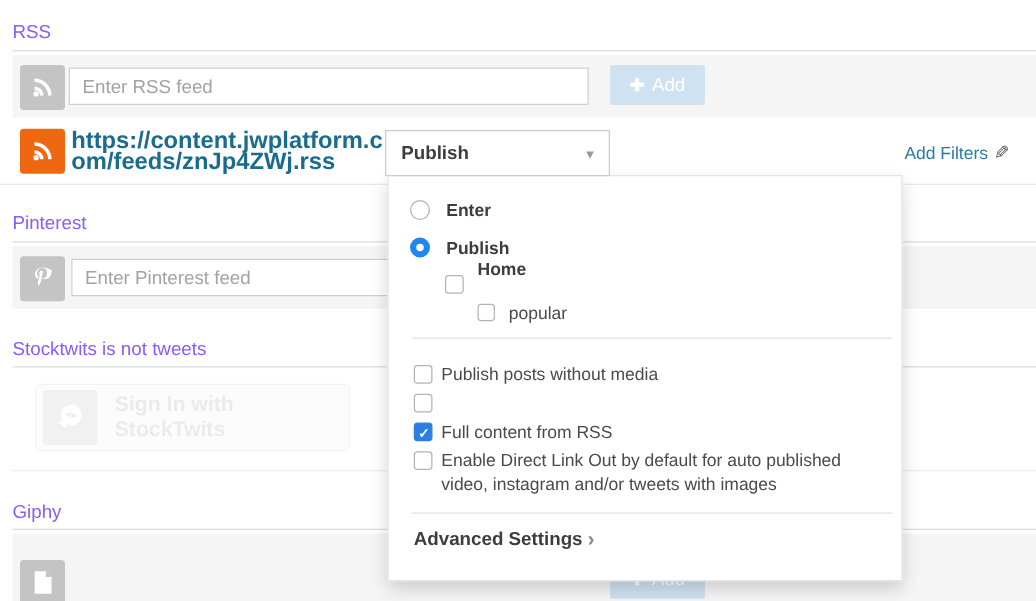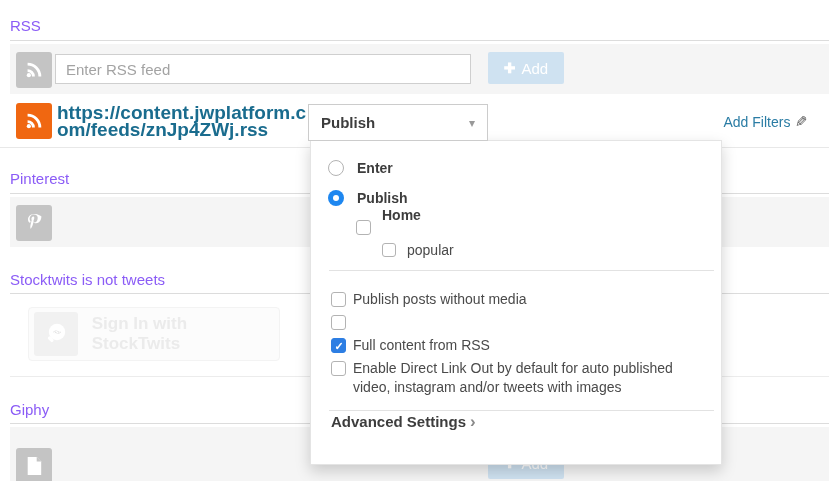--- a/index.html
+++ b/index.html
@@ -37,21 +37,21 @@
   .radio.selected::after{content:"";position:absolute;left:5px;top:5px;width:6px;height:6px;
          border-radius:50%;background:#fff;}
   .cb{position:absolute;width:15px;height:15px;border-radius:3px;border:1px solid #b3b3b3;
       background:#fff;box-sizing:border-box;cursor:pointer;}
   .cb.checked{background:#2d7ee3;border-color:#2d7ee3;}
   .cb.checked::after{content:"✓";position:absolute;left:2.5px;top:0.5px;color:#fff;
       font-size:11px;font-weight:bold;}
   .lbl-bold{position:absolute;font-size:14px;font-weight:bold;color:#3d3d3d;cursor:pointer;}
   .lbl{position:absolute;font-size:14px;color:#4a4a4a;line-height:19px;cursor:pointer;}
   .divider{position:absolute;left:18px;width:385px;height:1px;background:#e2e2e2;}
-  .adv{position:absolute;left:20px;top:272px;display:flex;align-items:center;gap:4px;cursor:pointer;justify-content:flex-end;}
+  .adv{position:absolute;left:20px;top:282px;display:flex;align-items:center;gap:4px;cursor:pointer;justify-content:flex-end;}
   .adv .adv-text{font-size:15px;font-weight:bold;color:#3d3d3d;}
   .adv .chev{font-size:17px;color:#8a8a8a;font-weight:bold;line-height:15px;}
   
   .st-btn{position:absolute;left:28px;top:307px;width:252px;height:54px;background:#fcfcfc;
           border:1px solid #f3f3f3;border-radius:4px;display:flex;align-items:center;
           box-sizing:border-box;cursor:pointer;}
   .st-icon{width:44px;height:44px;background:#f1f1f1;border-radius:3px;margin-left:5px;
            display:flex;align-items:center;justify-content:center;}
   .st-text{font-size:17px;font-weight:bold;color:#ebebeb;margin-left:14px;}
 </style>
@@ -101,20 +101,21 @@
 
   <div class="heading" style="top:170px;">Pinterest</div>
   <div class="hr" style="top:193px;"></div>
 
   <div class="grayrow" style="top:197px;height:50px;">
     <div class="icon-box" style="left:6px;top:8px;">
       <svg width="20" height="24" viewBox="0 0 20 24">
         <path fill="#fff" d="M10.2 3C6 3 4 6 4 8.5c0 1.5.6 2.8 1.8 3.3.2.1.4 0 .5-.2l.3-1c.1-.3 0-.4-.2-.7-.5-.6-.8-1.3-.8-2.2 0-2.3 1.7-4.3 4.4-4.3 2.4 0 3.7 1.5 3.7 3.4 0 2.6-1.1 4.7-2.8 4.7-.9 0-1.6-.8-1.4-1.7.3-1.1.8-2.3.8-3.1 0-.7-.4-1.3-1.2-1.3-.9 0-1.7 1-1.7 2.3 0 .8.3 1.4.3 1.4l-1.2 5c-.3 1.5-.1 3.3 0 3.5 0 .1.2.2.2.1.1-.2 1.6-2 2-3.8l.8-3c.4.7 1.4 1.3 2.5 1.3 3.2 0 5.4-2.9 5.4-6.9C17.4 5.5 14.5 3 10.2 3z"></path>
       </svg>
     </div>
+    <input class="feed-input" style="left: 47px; top: 10px; width: 421px;" placeholder="Enter Pinterest feed">
   </div>
 
   <div class="heading" style="top:271px;">Stocktwits is not tweets</div>
   <div class="hr" style="top:293px;"></div>
 
   <div class="st-btn">
     <span class="st-icon">
       <svg width="28" height="28" viewBox="0 0 28 28">
         <circle cx="15" cy="12" r="8.2" fill="#fff"></circle>
         <path d="M11.5 12.6c1.3-1.8 3.2-2 4.6-.9l-1-.1 1.9 1.4.3-2.3-.7.7c-1.9-1.5-4.3-1.1-5.7.9z" fill="#e2e2e2"></path>

